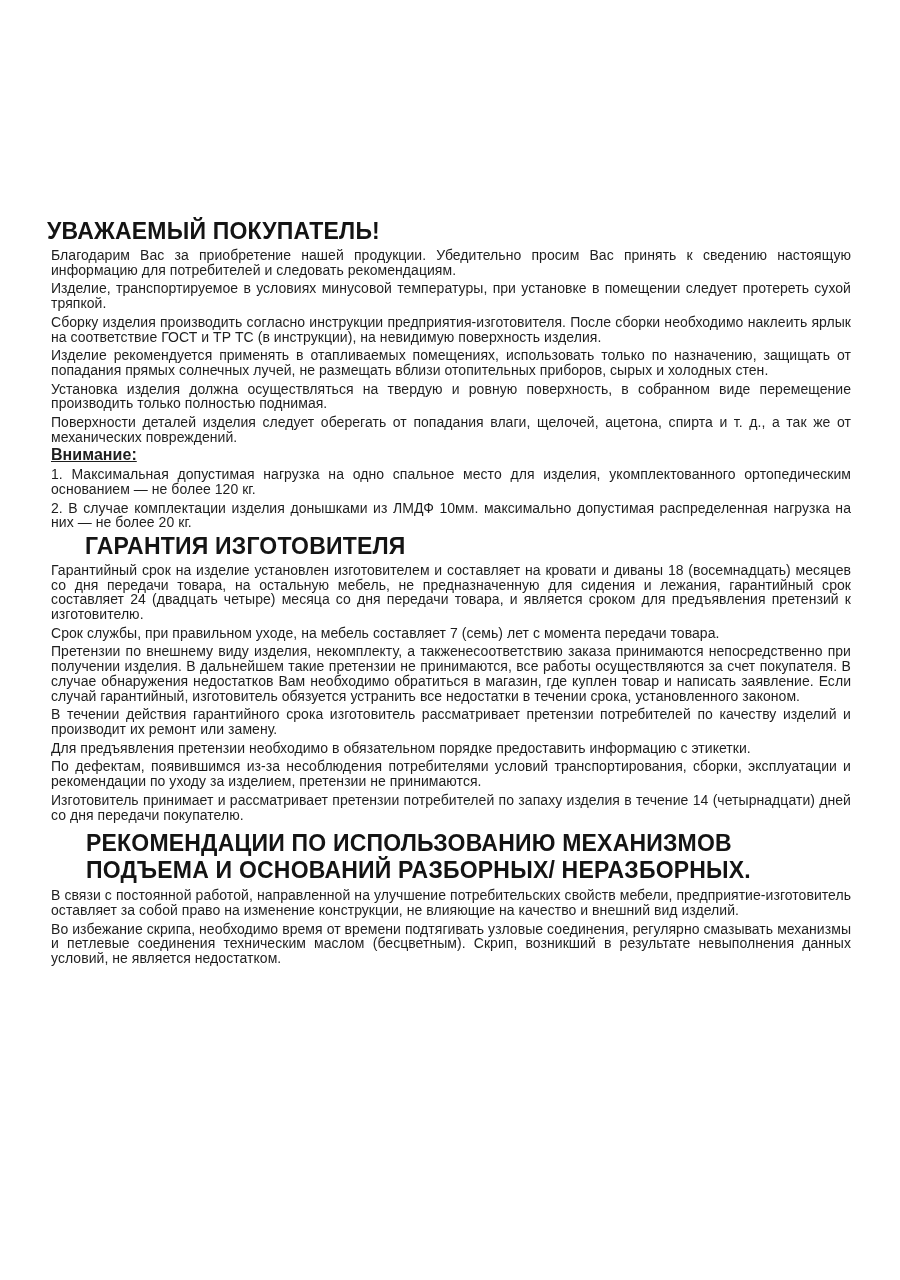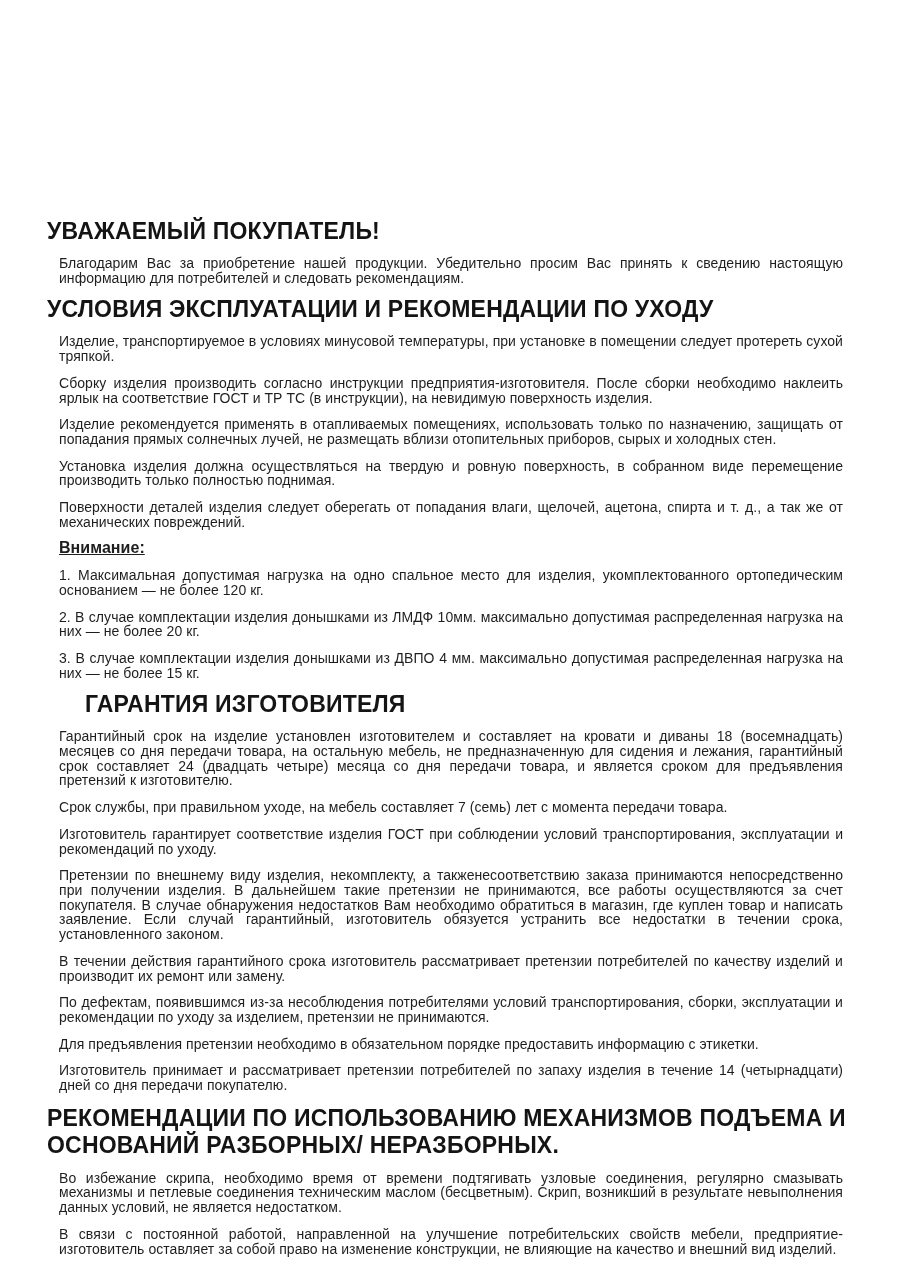--- a/index.html
+++ b/index.html
@@ -20,23 +20,23 @@
   h1, h2 {
     font-size: 23px;
     font-weight: bold;
     color: #141414;
     line-height: 25px;
     margin: 0 0 3px 0;
     letter-spacing: 0.2px;
   }
   h2.care    { margin-top: 9px; }
   h2.warranty{ margin-top: 3px; margin-left: 38px; }
-  h2.mech    { margin-top: 8px; line-height: 27px; }
+  h2.mech    { margin-top: 8px; line-height: 27px; margin-left: 39px; }
   p {
-    margin: 12px;
+    margin: 4px;
     font-size: 14px;
     line-height: 14.7px;
     text-align: justify;
     letter-spacing: 0.05px;
   }
   .attention {
     font-weight: bold;
     text-decoration: underline;
     font-size: 16px;
     line-height: 14.7px;
@@ -47,43 +47,40 @@
 <body>
 
 <div class="page">
 
   <section>
     <h1>УВАЖАЕМЫЙ ПОКУПАТЕЛЬ!</h1>
     <p>Благодарим Вас за приобретение нашей продукции. Убедительно просим Вас принять к сведению настоящую информацию для потребителей и следовать рекомендациям.</p>
   </section>
 
   <section>
-    <h2 class="care">УСЛОВИЯ ЭКСПЛУАТАЦИИ И РЕКОМЕНДАЦИИ ПО УХОДУ</h2>
     <p>Изделие, транспортируемое в условиях минусовой температуры, при установке в помещении следует протереть сухой тряпкой.</p>
     <p>Сборку изделия производить согласно инструкции предприятия-изготовителя. После сборки необходимо наклеить ярлык на соответствие ГОСТ и ТР ТС (в инструкции), на невидимую поверхность изделия.</p>
     <p>Изделие рекомендуется  применять в отапливаемых помещениях, использовать только по назначению, защищать от попадания прямых солнечных лучей, не размещать вблизи отопительных приборов, сырых и холодных стен.</p>
     <p>Установка изделия должна осуществляться на твердую и ровную поверхность, в собранном виде перемещение производить только полностью поднимая.</p>
     <p>Поверхности деталей изделия следует оберегать от попадания влаги, щелочей, ацетона, спирта и т. д., а так же от механических повреждений.</p>
     <p><span class="attention">Внимание:</span></p>
     <p>1. Максимальная допустимая нагрузка на одно спальное место для изделия, укомплектованного ортопедическим основанием — не более 120 кг.</p>
     <p>2. В случае комплектации изделия донышками из ЛМДФ 10мм. максимально допустимая распределенная нагрузка на них — не более 20 кг.</p>
-    <p>3. В случае комплектации изделия донышками из ДВПО 4 мм. максимально допустимая распределенная нагрузка на них — не более 15 кг.</p>
   </section>
 
   <section>
     <h2 class="warranty">ГАРАНТИЯ ИЗГОТОВИТЕЛЯ</h2>
     <p>Гарантийный срок на изделие установлен изготовителем и составляет на кровати и диваны 18 (восемнадцать) месяцев со дня передачи товара, на остальную мебель, не предназначенную для сидения и лежания, гарантийный срок составляет 24 (двадцать четыре) месяца со дня передачи товара, и является сроком для предъявления претензий к изготовителю.</p>
     <p>Срок службы, при правильном уходе, на мебель составляет 7 (семь) лет с момента передачи товара.</p>
-    <p>Изготовитель гарантирует соответствие изделия ГОСТ при соблюдении условий транспортирования, эксплуатации и рекомендаций по уходу.</p>
     <p>Претензии по внешнему виду изделия, некомплекту, а такженесоответствию заказа принимаются непосредственно при получении изделия. В дальнейшем такие претензии не принимаются, все работы осуществляются за счет покупателя. В случае обнаружения недостатков  Вам необходимо обратиться в магазин, где куплен товар и написать заявление. Если случай гарантийный, изготовитель обязуется устранить все недостатки в течении срока, установленного законом.</p>
     <p>В течении действия гарантийного срока изготовитель рассматривает претензии потребителей по качеству изделий и производит их ремонт или замену.</p>
+    <p>Для предъявления претензии необходимо в обязательном порядке предоставить информацию с этикетки.</p>
     <p>По дефектам, появившимся из-за несоблюдения потребителями условий транспортирования, сборки, эксплуатации и рекомендации по уходу за изделием, претензии не принимаются.</p>
-    <p>Для предъявления претензии необходимо в обязательном порядке предоставить информацию с этикетки.</p>
     <p>Изготовитель принимает и рассматривает претензии потребителей по запаху изделия в течение 14 (четырнадцати) дней со дня передачи  покупателю.</p>
   </section>
 
   <section>
     <h2 class="mech">РЕКОМЕНДАЦИИ ПО ИСПОЛЬЗОВАНИЮ МЕХАНИЗМОВ ПОДЪЕМА И ОСНОВАНИЙ РАЗБОРНЫХ/ НЕРАЗБОРНЫХ.</h2>
+    <p>В связи с постоянной работой, направленной на улучшение потребительских свойств мебели, предприятие-изготовитель оставляет за собой право на изменение конструкции, не влияющие на качество и внешний вид изделий.</p>
     <p>Во избежание скрипа, необходимо время от времени подтягивать узловые соединения, регулярно смазывать механизмы и петлевые соединения техническим маслом (бесцветным). Скрип, возникший в результате невыполнения данных условий, не является недостатком.</p>
-    <p>В связи с постоянной работой, направленной на улучшение потребительских свойств мебели, предприятие-изготовитель оставляет за собой право на изменение конструкции, не влияющие на качество и внешний вид изделий.</p>
   </section>
 
 </div>
 
 </body></html>

